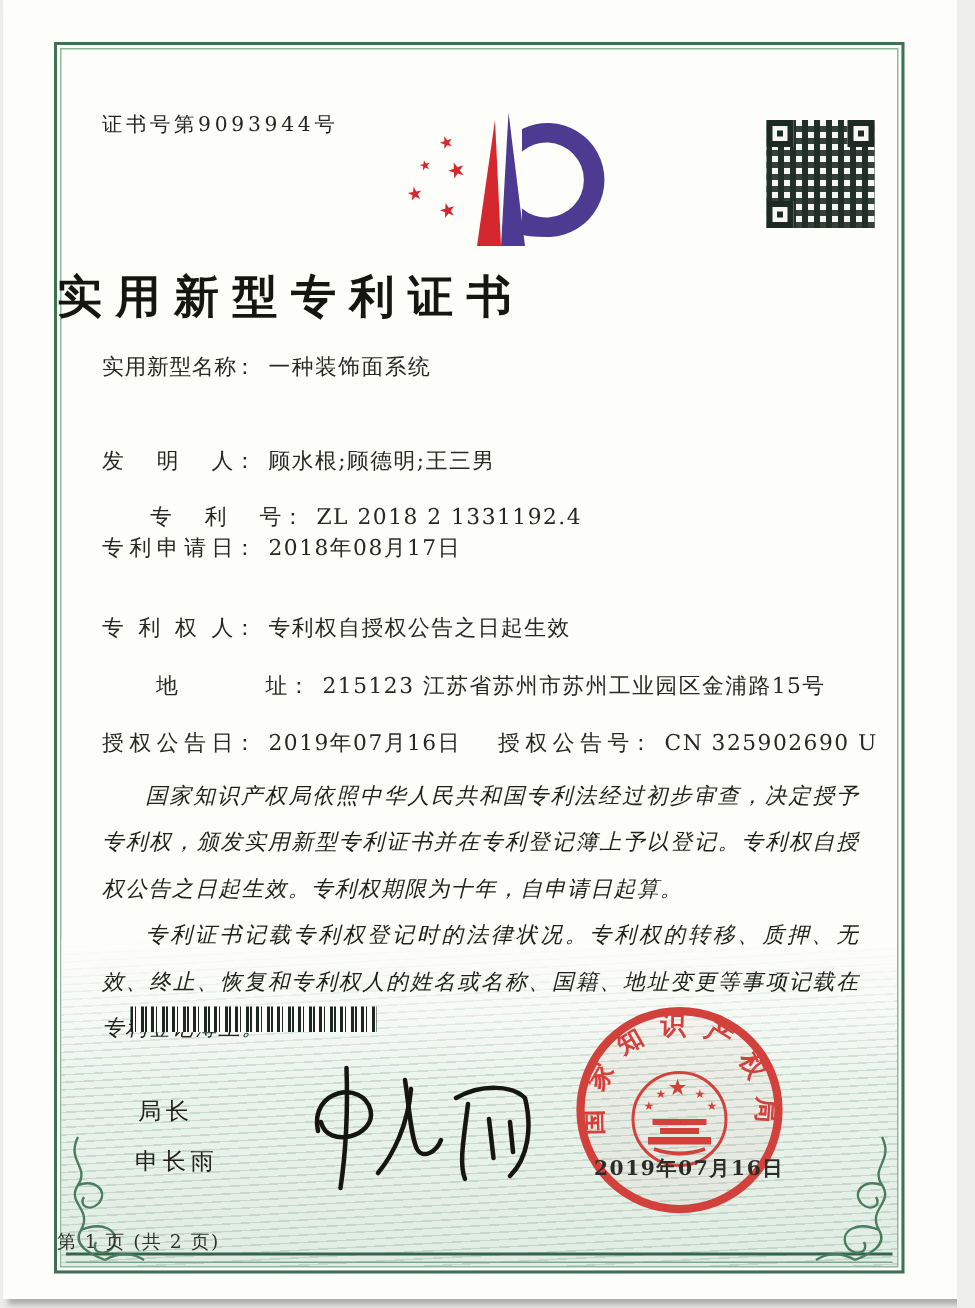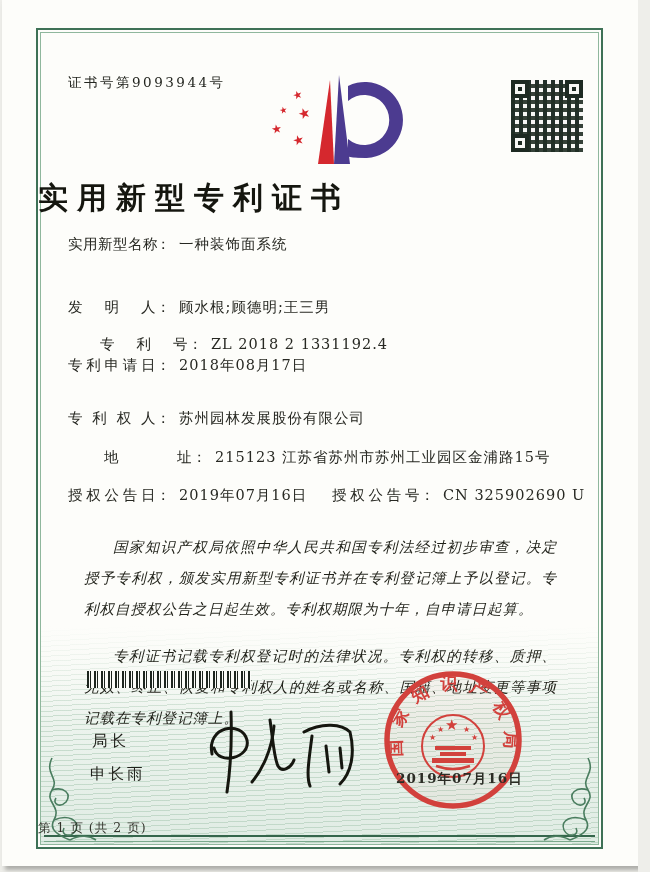--- a/index.html
+++ b/index.html
@@ -20,21 +20,21 @@
   .abs{position:absolute;}
   .cert-no{left:66px;top:74px;font-size:13.5px;letter-spacing:2.5px;color:#23251f;}
   .title{left:36px;top:178px;width:563px;text-align:left;font-size:30px;font-weight:bold;
          letter-spacing:9px;color:#15160f;}
   .frow{left:66px;font-size:14.5px;color:#272822;letter-spacing:.5px;white-space:nowrap;}
   .flabel{display:inline-block;width:88px;text-align:justify;text-align-last:justify;}
   .colon{margin-right:8px;}
   .fval{letter-spacing:1px;}
   .body-text{left:66px;top:516px;width:505px;font-size:14.5px;line-height:31px;color:#1f2018;
              font-style:italic;letter-spacing:1px;text-align:justify;}
-  .body-text p{margin:16px;text-indent:2em;font-family:Liberation Serif, serif;}
+  .body-text p{margin:0;text-indent:2em;font-family:Liberation Serif, serif;}
   .barcode{left:85px;top:671px;width:164px;height:17px;
      background:repeating-linear-gradient(90deg,#1d251f 0 2px,#fbfcf9 2px 3px,#1d251f 3px 4px,
        #fbfcf9 4px 7px,#1d251f 7px 9px,#fbfcf9 9px 10px,#1d251f 10px 11px,#fbfcf9 11px 14px);}
   .signer{font-size:15.5px;color:#20211b;letter-spacing:3px;}
   .seal-date{left:394px;top:770px;font-size:13.5px;font-weight:bold;color:#2b2c25;letter-spacing:1px;}
   .footer{left:36px;top:820px;width:563px;text-align:left;font-size:12.5px;color:#32332b;letter-spacing:1px;}
   
   .qr{left:509px;top:80px;width:72px;height:72px;background-color:#fff;
       background-image:repeating-linear-gradient(0deg,rgba(32,46,36,.9) 0 4px,transparent 4px 8px),
                        repeating-linear-gradient(90deg,#22302a 0 4px,#f6f7f4 4px 8px);}
@@ -81,21 +81,21 @@
   <div class="abs frow" style="top:298px;">
     <span class="flabel">发明人</span><span class="colon">：</span><span class="fval">顾水根;顾德明;王三男</span>
   </div>
   <div class="abs frow" style="top:335px;margin-left:32px;">
     <span class="flabel">专利号</span><span class="colon">：</span><span class="fval">ZL 2018 2 1331192.4</span>
   </div>
   <div class="abs frow" style="top:356px;">
     <span class="flabel">专利申请日</span><span class="colon">：</span><span class="fval">2018年08月17日</span>
   </div>
   <div class="abs frow" style="top:409px;">
-    <span class="flabel">专利权人</span><span class="colon">：</span><span class="fval">苏州园林发展股份有限公司</span>
+    <span class="flabel">专利权人</span><span class="colon">：</span><span class="fval">专利权自授权公告之日起生效</span>
   </div>
   <div class="abs frow" style="top:448px;margin-left:36px;">
     <span class="flabel">地址</span><span class="colon">：</span><span class="fval">215123 江苏省苏州市苏州工业园区金浦路15号</span>
   </div>
   <div class="abs frow" style="top:486px;">
     <span class="flabel">授权公告日</span><span class="colon">：</span><span class="fval">2019年07月16日</span>
   </div>
   <div class="abs frow" style="left:330px;top:486px;">
     <span class="flabel">授权公告号</span><span class="colon">：</span><span class="fval">CN 325902690 U</span>
   </div>

